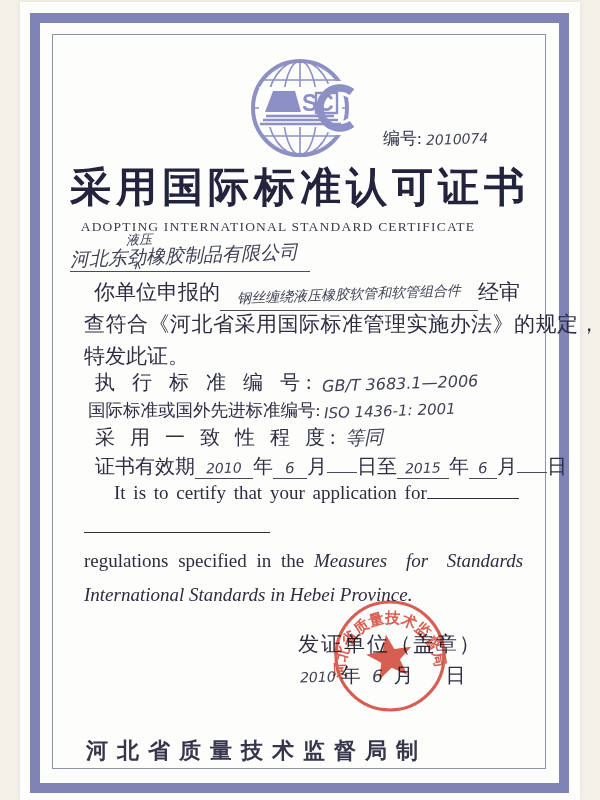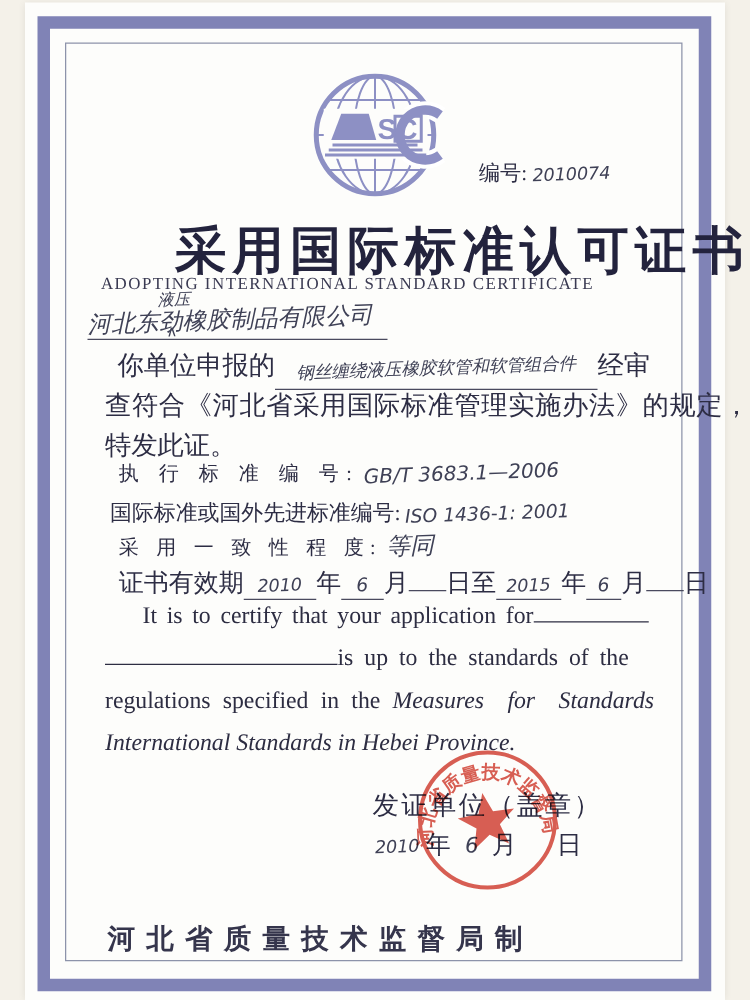--- a/index.html
+++ b/index.html
@@ -16,21 +16,21 @@
   .paper{position:absolute;left:20px;top:2px;width:560px;height:798px;background:#fdfdfb;box-shadow:0 0 6px rgba(0,0,0,.08);}
   .border-thick{position:absolute;left:30px;top:13px;width:519px;height:760px;border:10px solid var(--purple);}
   .border-thin{position:absolute;left:52px;top:34px;width:492px;height:733px;border:1.5px solid var(--thin-line);}
   .abs{position:absolute;}
   .printed{color:var(--ink);}
   .hw{font-family:"DejaVu Sans",sans-serif;font-style:italic;color:var(--hw);display:inline-block;transform:rotate(-2deg);}
   .ublank{display:inline-block;border-bottom:1.5px solid #4a4a5e;text-align:center;vertical-align:baseline;}
   .title{width:600px;text-align:center;font-size:41px;font-weight:bold;letter-spacing:5px;color:#23233d;font-family:"Liberation Serif",serif;}
   .subtitle{width:556px;text-align:center;font-size:13.5px;letter-spacing:1.2px;color:#3a3a52;}
   .bodytext{font-size:21px;line-height:32px;color:var(--ink);}
-  .fieldlabel{font-size:16px;color:var(--ink);}
+  .fieldlabel{font-size:20px;color:var(--ink);}
   .english{font-size:19px;line-height:34px;color:#2d2d42;}
   .italic{font-style:italic;}
   .footer{width:513px;text-align:center;font-size:22px;letter-spacing:9px;color:#35354c;font-weight:bold;}
   .seal-wrap{opacity:.88;mix-blend-mode:multiply;}
 </style>
 </head>
 <body>
 
 <div class="stage">
   <div class="paper"></div>
@@ -56,21 +56,21 @@
       <line x1="14" y1="72" x2="95" y2="72" stroke="#8d90c4" stroke-width="2.4"></line>
       <path d="M 106 40 A 20 20 0 1 0 106 72" fill="none" stroke="#8d90c4" stroke-width="7.5"></path>
     </svg>
   </div>
 
   <div class="abs" style="left:383px;top:127px;font-size:17px;">
     <span class="printed">编号:</span>
     <span class="hw" style="font-size:14px;">2010074</span>
   </div>
 
-  <div class="abs title" style="top:173px;text-align:right;">采用国际标准认可证书</div>
+  <div class="abs title" style="top:160px;">采用国际标准认可证书</div>
   <div class="abs subtitle" style="top:219px;">ADOPTING INTERNATIONAL STANDARD CERTIFICATE</div>
 
   <div class="abs hw" style="left:126px;top:231px;font-size:13px;">液压</div>
   <div class="abs hw" style="left:133px;top:258px;font-size:12px;">∧</div>
 
   <div class="abs" style="left:70px;top:243px;width:240px;border-bottom:1.5px solid #4a4a5e;padding-bottom:2px;">
     <span class="hw" style="font-size:19px;">河北东劲橡胶制品有限公司</span>
   </div>
 
   <div class="abs bodytext" style="left:62px;top:276px;width:478px;">
@@ -91,21 +91,21 @@
     <span class="fieldlabel" style="letter-spacing:5px;">采 用 一 致 性 程 度:</span>
     <span class="hw" style="font-size:19px;">等同</span>
   </div>
 
   <div class="abs" style="left:95px;top:453px;font-size:20px;color:var(--ink);white-space:nowrap;">
     <span>证书有效期</span><span class="ublank" style="width:58px;"><span class="hw" style="font-size:14px;">2010</span></span><span>年</span><span class="ublank" style="width:34px;"><span class="hw" style="font-size:15px;">6</span></span><span>月</span><span class="ublank" style="width:30px;"></span><span>日至</span><span class="ublank" style="width:52px;"><span class="hw" style="font-size:14px;">2015</span></span><span>年</span><span class="ublank" style="width:28px;"><span class="hw" style="font-size:15px;">6</span></span><span>月</span><span class="ublank" style="width:30px;"></span><span>日</span>
   </div>
 
   <div class="abs english" style="left:84px;top:476px;width:456px;font-family:Liberation Serif, serif;">
     <div style="word-spacing:3px;"><span style="display:inline-block;width:30px;"></span><span>It is to certify that your application for</span><span class="ublank" style="width:92px;border-bottom-color:#2d2d42;"></span></div>
-    <div style="word-spacing:4px;"><span class="ublank" style="width:186px;border-bottom-color:#2d2d42;"></span><span>is up to the standards of the</span></div>
+    <div style="word-spacing:4px;"><span class="ublank" style="width:186px;border-bottom-color:#2d2d42;"></span></div>
     <div style="word-spacing:5px;"><span>regulations specified in the </span><span class="italic" style="word-spacing:14px;">Measures for Standards</span></div>
     <div class="italic">International Standards in Hebei Province.</div>
   </div>
 
   <div class="abs" style="left:298px;top:630px;font-size:21px;letter-spacing:2px;color:var(--ink);">发证单位（盖章）</div>
   <div class="abs" style="left:300px;top:662px;font-size:20px;color:var(--ink);white-space:nowrap;">
     <span class="hw" style="font-size:14px;">2010</span>
     <span>年</span>
     <span class="hw" style="font-size:17px;padding:0 6px;">6</span>
     <span>月</span>

